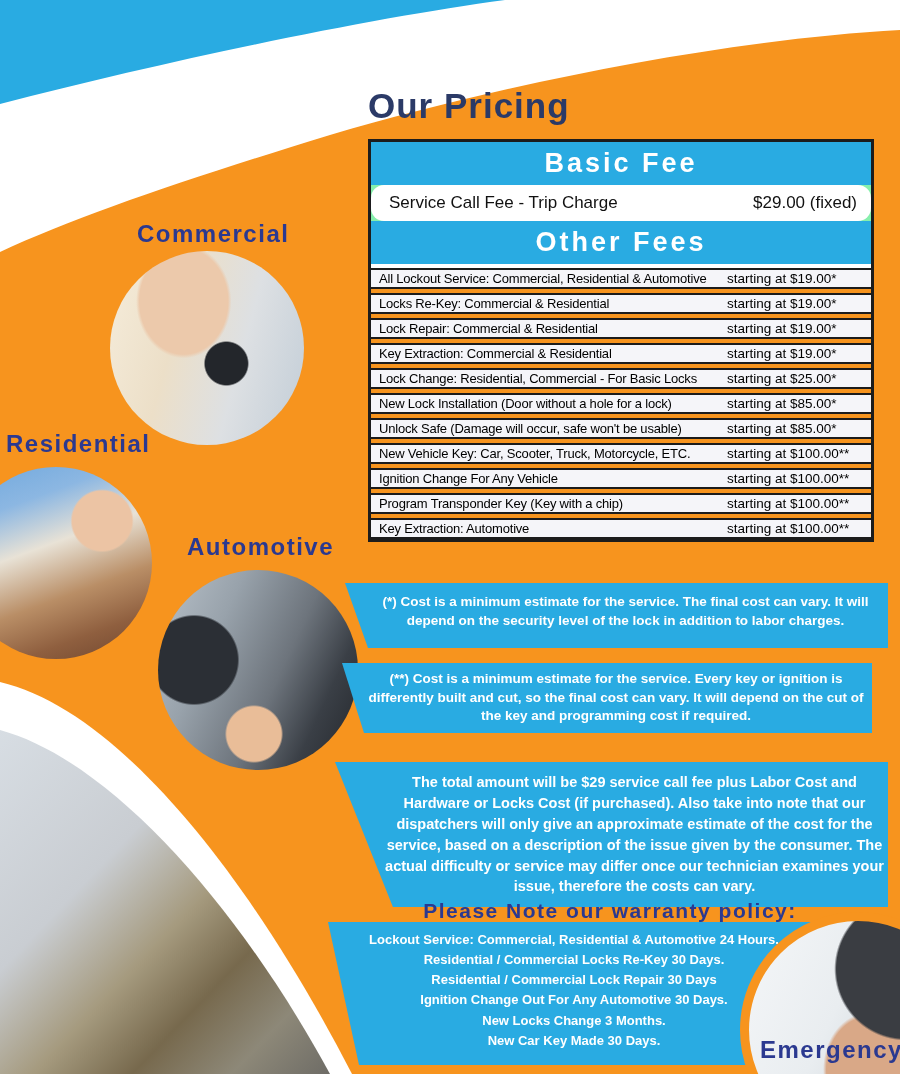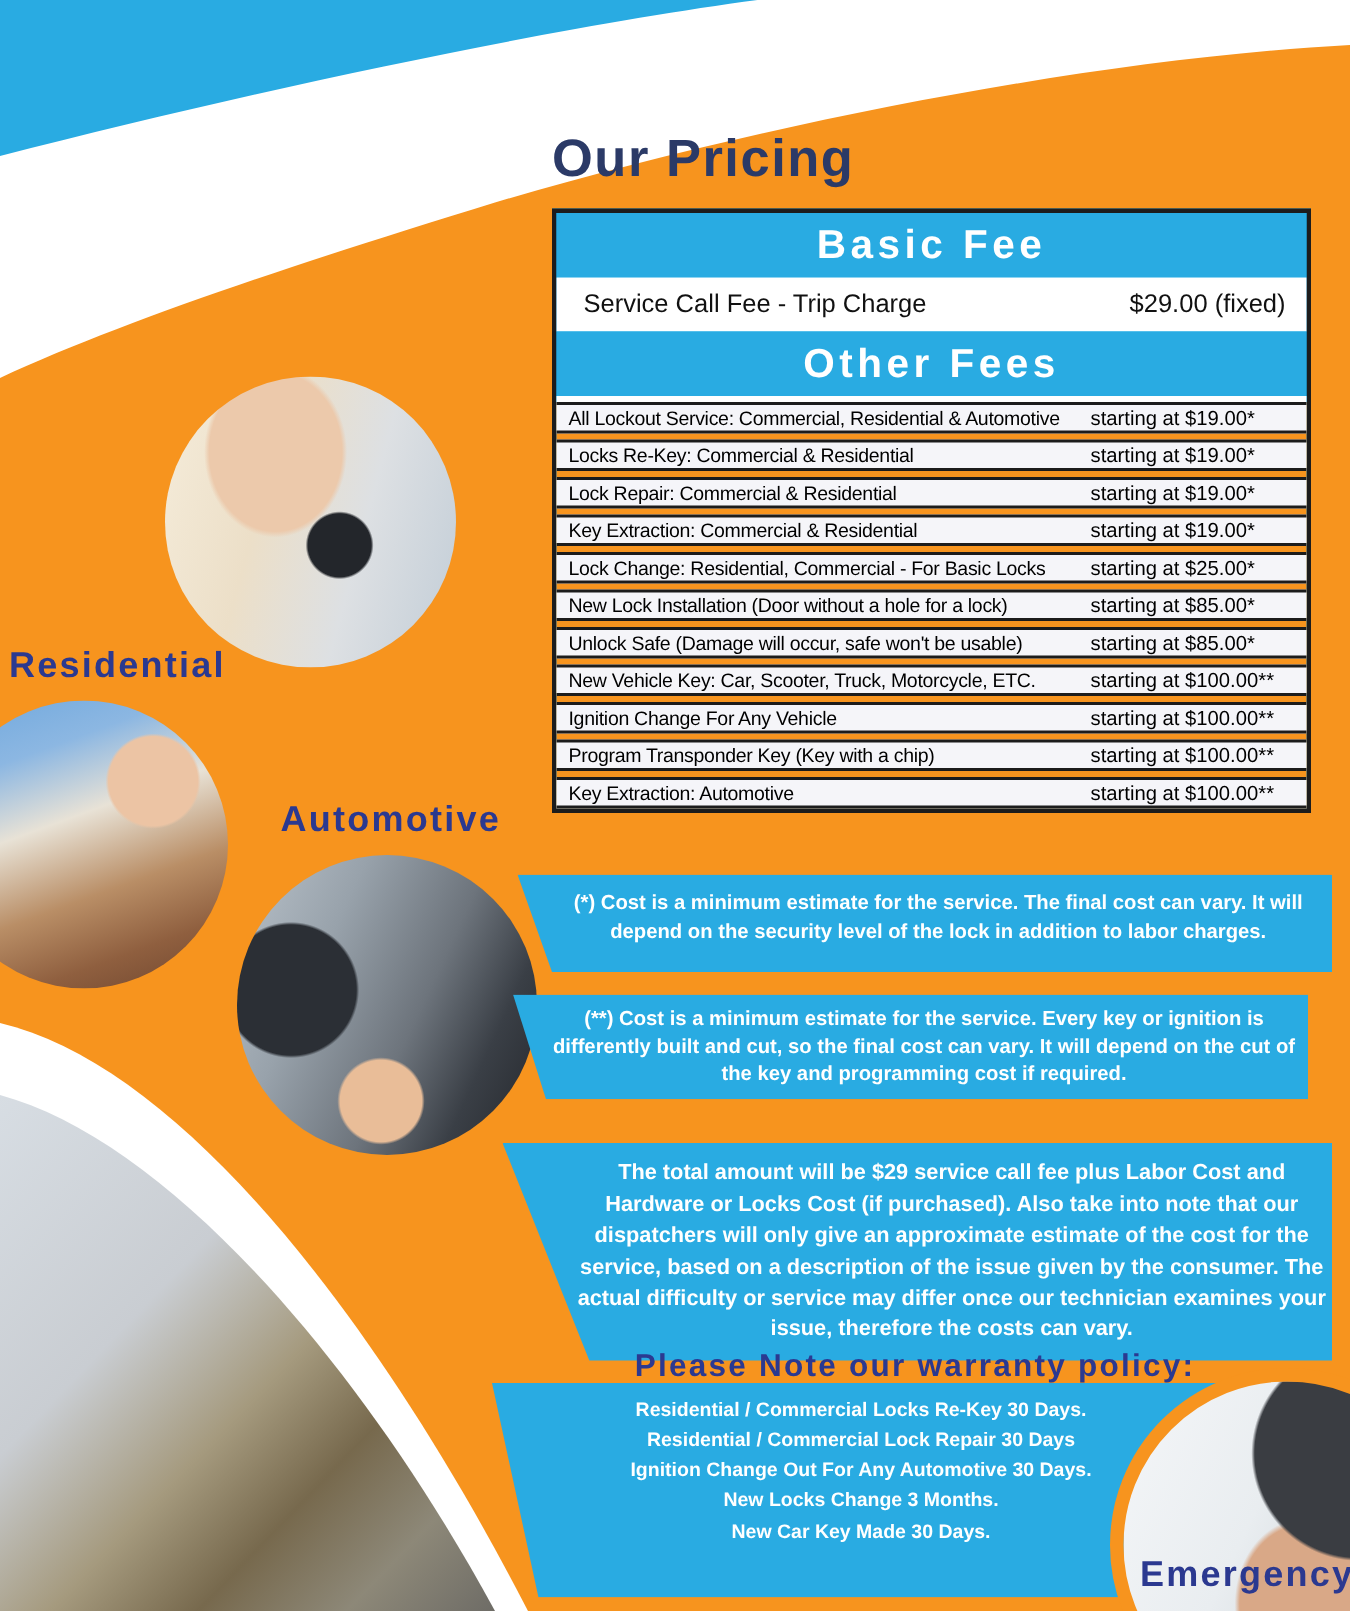--- a/index.html
+++ b/index.html
@@ -53,30 +53,30 @@
 
   
   .page-title{
     position:absolute;left:368px;top:86px;width:506px;z-index:2;
     text-align:left;color:#2B3A67;font-size:35px;font-weight:bold;letter-spacing:1px;
   }
 
   
   .price-table{
     position:absolute;left:368px;top:139px;width:506px;z-index:2;
-    border:3px solid #1c1c1c;box-sizing:border-box;background:#0ea5e9;
+    border:3px solid #1c1c1c;box-sizing:border-box;background:#86efac;
   }
   .band{
     background:#29ABE2;color:#fff;font-weight:bold;text-align:center;
     font-size:27px;letter-spacing:3px;padding:6px 0;
   }
   .band-other{border-bottom:4px solid #fff;}
   .service-row{
     background:#fff;display:flex;justify-content:space-between;align-items:center;
-    padding:8px 14px 8px 18px;font-size:17px;color:#111;
+    padding:8px 14px 8px 18px;font-size:17px;color:#111;border-radius:13px;
   }
   .fees-body{background:#F7941E;}
   .fee-row{
     background:#F5F5F9;display:flex;justify-content:space-between;align-items:center;
     border-top:2px solid #1c1c1c;border-bottom:2px solid #1c1c1c;
     padding:1px 11px 1px 8px;color:#000;
   }
   .fee-row + .fee-row{margin-top:4px;}
   .fee-service{font-size:13px;letter-spacing:-0.2px;white-space:nowrap;}
   .fee-price{font-size:13.5px;min-width:133px;text-align:left;white-space:nowrap;padding-left:4px;}
@@ -139,20 +139,21 @@
     <path d="M0,0 H505 C370,18 170,60 0,104 Z" fill="#29ABE2"></path>
     <path d="M0,682 C120,710 252,880 352,1074 L0,1074 Z" fill="#ffffff"></path>
     <path d="M0,730 C110,760 238,905 330,1074 L0,1074 Z" fill="url(#keysGrad)"></path>
   </svg>
 
   <div class="photo-circle photo-commercial"></div>
   <div class="photo-circle photo-residential"></div>
   <div class="photo-circle photo-automotive"></div>
   <div class="photo-circle photo-emergency"></div>
 
+  <div class="cat-label lbl-commercial">Commercial</div>
   <div class="cat-label lbl-residential">Residential</div>
   <div class="cat-label lbl-automotive">Automotive</div>
   <div class="cat-label lbl-emergency">Emergency</div>
 
   <div class="page-title">Our Pricing</div>
 
   <div class="price-table">
     <div class="band">Basic Fee</div>
     <div class="service-row">
       <span>Service Call Fee - Trip Charge</span>
@@ -208,20 +209,21 @@
   </div>
 
   <div class="note-box note-star">(*) Cost is a minimum estimate for the service. The final cost can vary. It will depend on the security level of the lock in addition to labor charges.</div>
   <div class="note-box note-doublestar">(**) Cost is a minimum estimate for the service. Every key or ignition is differently built and cut, so the final cost can vary. It will depend on the cut of the key and programming cost if required.</div>
 
   <div class="please-note-heading">Please Note:</div>
   <div class="note-box note-body">The total amount will be $29 service call fee plus Labor Cost and Hardware or Locks Cost (if purchased). Also take into note that our dispatchers will only give an approximate estimate of the cost for the service, based on a description of the issue given by the consumer. The actual difficulty or service may differ once our technician examines your issue, therefore the costs can vary.</div>
 
   <div class="warranty-heading">Please Note our warranty policy:</div>
   <div class="warranty-box">
+    <div class="warranty-line">Lockout Service: Commercial, Residential &amp; Automotive 24 Hours.</div>
     <div class="warranty-line">Residential / Commercial Locks Re-Key 30 Days.</div>
     <div class="warranty-line">Residential / Commercial Lock Repair 30 Days</div>
     <div class="warranty-line">Ignition Change Out For Any Automotive 30 Days.</div>
     <div class="warranty-line">New Locks Change 3 Months.</div>
     <div class="warranty-line">New Car Key Made 30 Days.</div>
   </div>
 
 </div>
 
 </body></html>

